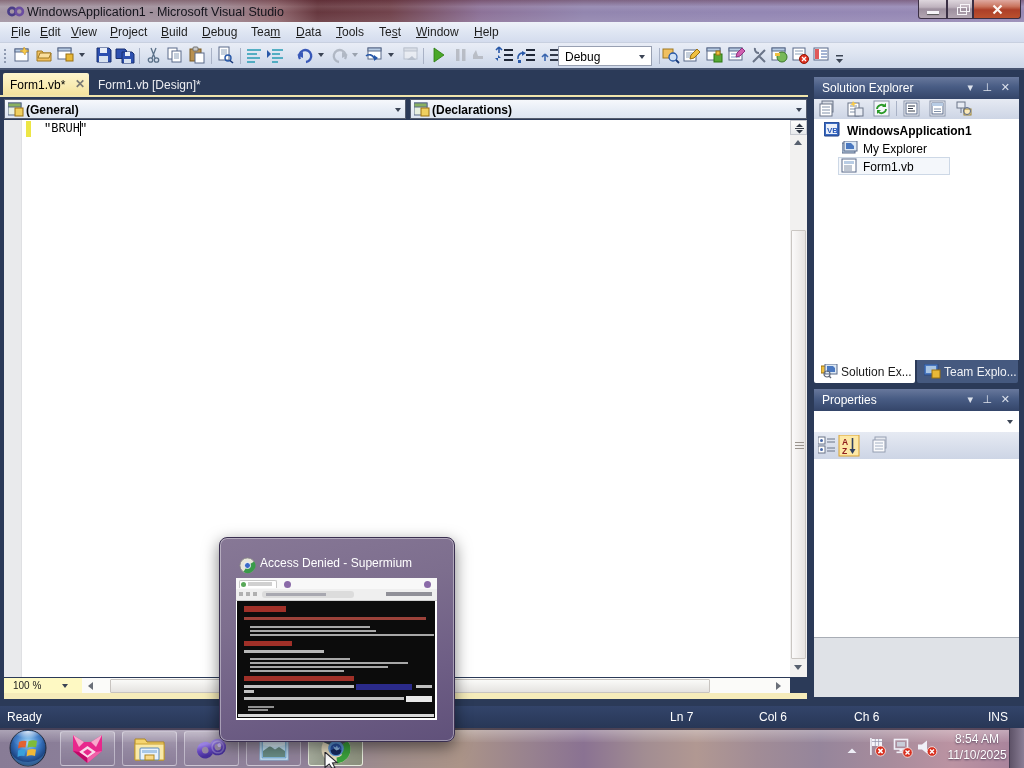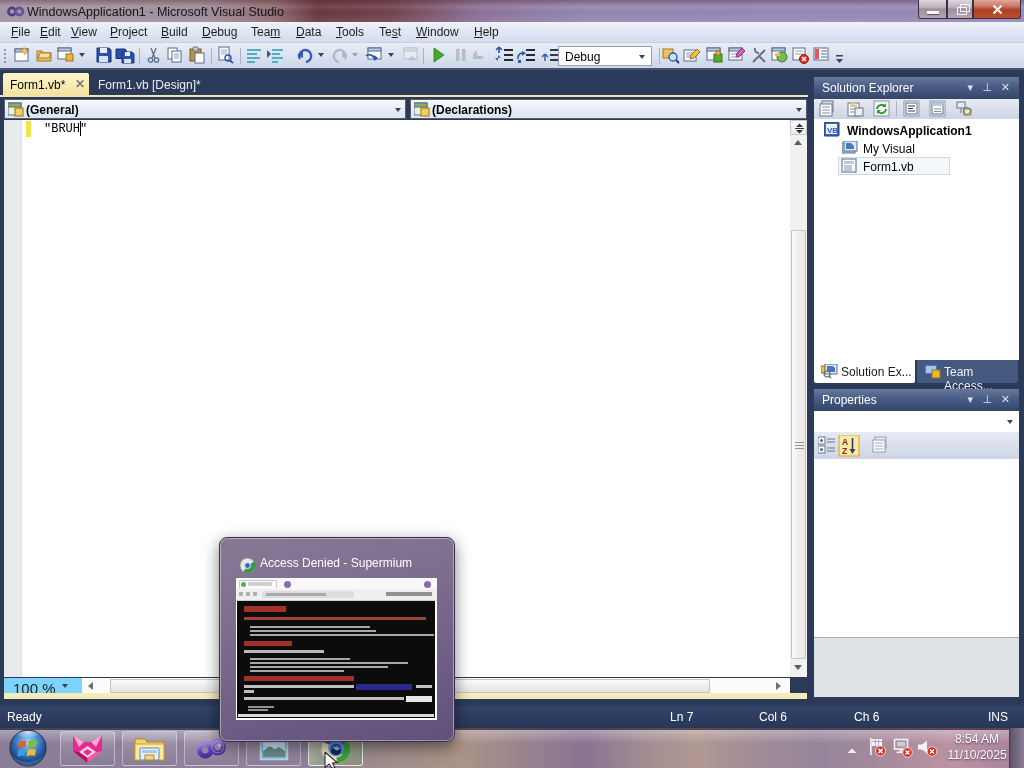--- a/index.html
+++ b/index.html
@@ -62,21 +62,21 @@
   #ed-caret { position:absolute; left:76px; top:1px; width:1px; height:15px; background:#000; }
 
   
   #vscroll { position:absolute; left:790px; top:50px; width:17px; height:557px; background:#f2f1f0; }
   #vsplit { position:absolute; left:0px; top:0px; width:17px; height:15px; background:linear-gradient(180deg,#fcfcfc,#e8eaec); border:1px solid #c6c9d0; }
   #vthumb { position:absolute; left:1px; top:110px; width:15px; height:429px; background:linear-gradient(90deg,#fbfafa,#e7e4e2); border:1px solid #cac6c2; border-radius:1px; }
   .varrow { position:absolute; left:4px; width:0; height:0; border-left:4.5px solid transparent; border-right:4.5px solid transparent; }
 
   
   #edbottom { position:absolute; left:4px; top:608px; width:786px; height:16px; background:#fbfbf9; }
-  #zoombox { position:absolute; left:0; top:0; width:78px; height:16px; background:#7dd3fc; font-size:15px; color:#222; padding:2px 0 0 9px; }
+  #zoombox { position:absolute; left:0; top:0; width:78px; height:16px; background:#fef9c3; font-size:10px; color:#222; padding:2px 0 0 9px; }
   #hscroll { position:absolute; left:92px; top:0px; width:672px; height:16px; }
   #hthumb { position:absolute; left:14px; top:1px; width:600px; height:14px; background:linear-gradient(180deg,#fafaf8,#e5e3e0); border:1px solid #c8c4c0; border-radius:1px; }
   #edcream { position:absolute; left:4px; top:623px; width:803px; height:6px; background:#f6ecba; }
 
   
   #rightpanel { position:absolute; left:814px; top:7px; width:205px; }
   .paneltitle { position:relative; width:205px; height:22px;
     background:linear-gradient(180deg,#68789c 0%,#485c84 45%,#344569 100%);
     color:#fff; font-size:12px; padding:4px 0 0 8px; }
   .ptbtn { position:absolute; top:4px; color:#dde2ec; font-size:11px; }
@@ -529,26 +529,26 @@
       <svg class="abs" style="left:26px;top:39px" width="20" height="16" viewBox="0 0 20 16">
         <rect x="2" y="1" width="14" height="13" fill="#fff" stroke="#5a6a8a"></rect>
         <rect x="4" y="3" width="10" height="3" fill="#b8cce4"></rect>
         <g stroke="#8090a8">
             <line x1="4" y1="8" x2="12" y2="8"></line>
             <line x1="4" y1="10" x2="12" y2="10"></line>
             <line x1="4" y1="12" x2="12" y2="12"></line>
           </g>
       </svg>
       <span class="trlbl" style="left:33px;top:5px;font-weight:bold">WindowsApplication1</span>
-      <span class="trlbl" style="left:49px;top:23px">My Visual</span>
+      <span class="trlbl" style="left:49px;top:23px">My Explorer</span>
       <span class="trlbl" style="left:49px;top:41px">Form1.vb</span>
     </div>
     <div id="se-tabs">
       <div id="se-tab1">Solution Ex...</div>
-      <div id="se-tab2">Team Access...</div>
+      <div id="se-tab2">Team Explo...</div>
       <svg class="abs" style="left:7px;top:4px" width="17" height="15" viewBox="0 0 17 15">
         <rect x="0" y="2" width="9" height="7" fill="#f0c040" stroke="#9a7010"></rect>
         <rect x="4" y="0" width="12" height="10" fill="#dce8f4" stroke="#5a6a8a"></rect>
         <path d="M6 2 h6 l2 2 v4 h-8z" fill="#4a78c0"></path>
         <circle cx="6" cy="10" r="3" fill="none" stroke="#606878" stroke-width="1.2"></circle>
         <line x1="8" y1="12" x2="10" y2="14" stroke="#606878" stroke-width="1.4"></line>
       </svg>
       <svg class="abs" style="left:110px;top:4px" width="17" height="15" viewBox="0 0 17 15">
         <rect x="0" y="0" width="14" height="11" fill="#4a78c0" stroke="#2a4880"></rect>
         <rect x="2" y="2" width="10" height="7" fill="#a8c4e4"></rect>

